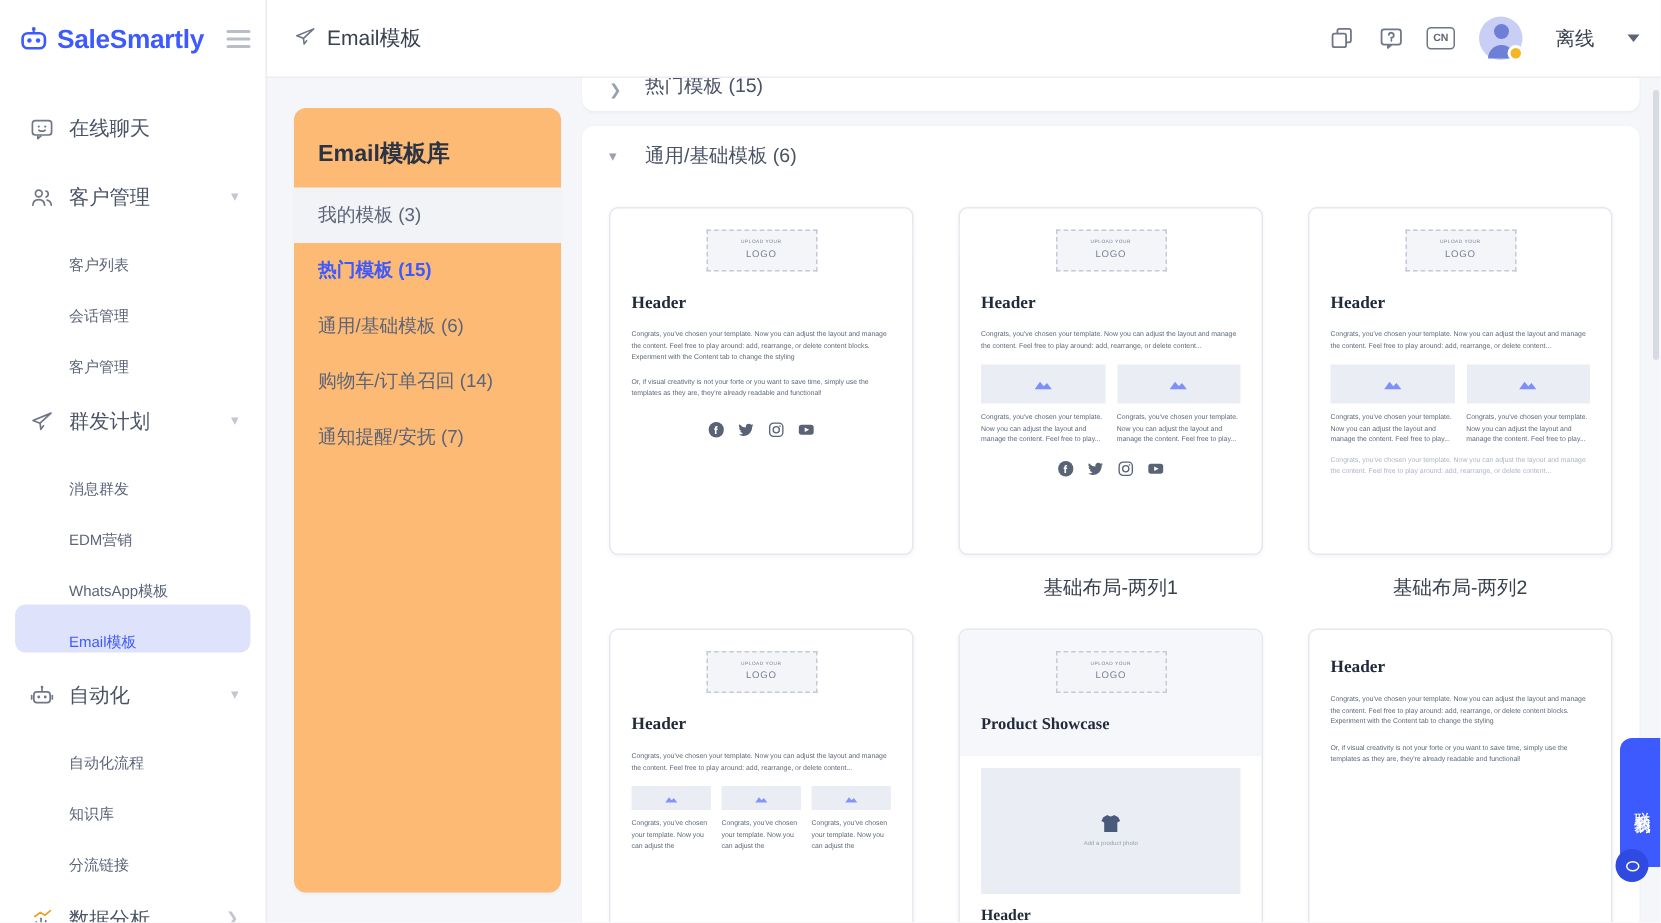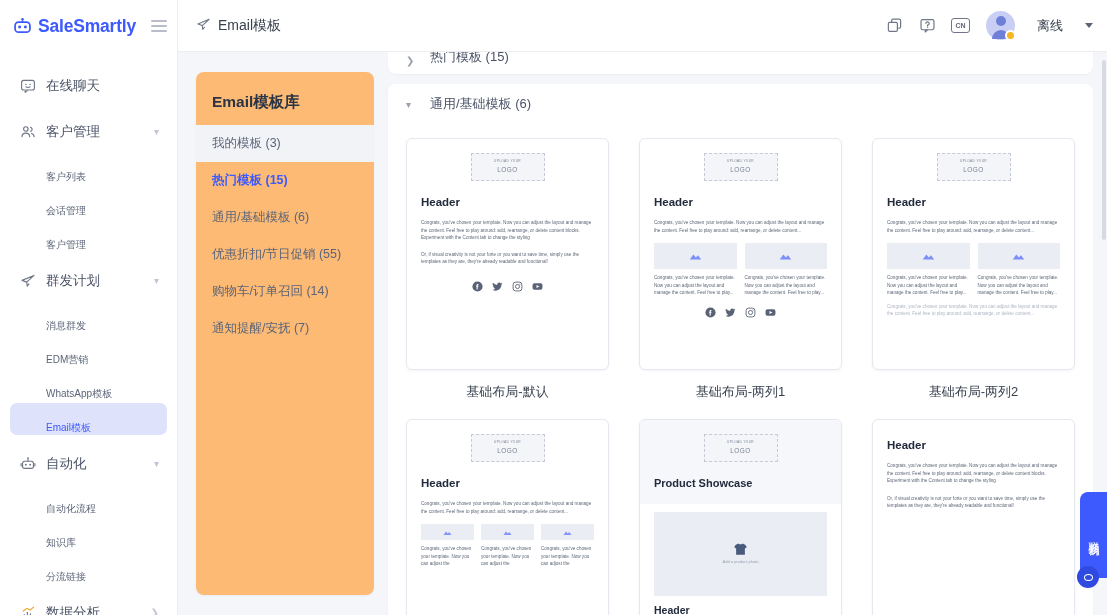--- a/index.html
+++ b/index.html
@@ -135,21 +135,21 @@
   
   .em { padding: 12px 14px 10px 14px; font-size: 4.6px; line-height: 1.65; color: #5e6878; }
   .em-logo {
     width: 74px; height: 28px; margin: 2px auto 12px auto;
     border: 1px dashed #c5cad6; background: #f4f5f9;
     display: flex; flex-direction: column; align-items: center; justify-content: center;
     color: #767f91;
   }
   .em-logo .t1 { font-size: 3.2px; letter-spacing: .35px; }
   .em-logo .t2 { font-size: 6.4px; letter-spacing: .5px; margin-top: 1px; }
-  .em-h { font-size: 11.5px; font-weight: 700; color: #222b3c; margin: 0 0 7px 0; }
+  .em-h { font-size: 11.5px; font-weight: 700; color: #222b3c; margin: 0 0 7px 0; font-family: Liberation Serif, serif; }
   .em-h.center { text-align: left; font-size: 11px; }
   .em-p { margin-bottom: 9px; }
   .em-p.fade { color: #aeb5c2; }
   .em-social { display: flex; gap: 9px; justify-content: center; padding: 6px 0 2px 0; }
   .em-social span { width: 11px; height: 11px; display:flex; align-items:center; justify-content:center; color:#5a6375; }
   .cols { display: flex; gap: 8px; margin: 2px 0 4px 0; }
   .cols3 { display: flex; gap: 7px; margin: 2px 0 4px 0; }
   .col { flex: 1; min-width: 0; }
   .ph { background: #eaedf4; height: 26px; display:flex; align-items:center; justify-content:center; margin-bottom: 5px; }
   .ph.sm { height: 16px; }
@@ -362,22 +362,20 @@
       <div class="lib-col">
         <div class="lib-panel">
           <div class="lib-title">Email模板库</div>
           <div class="lib-item hover">
             <span>我的模板 (3)</span></div>
           <div class="lib-item active">
             <b>热门模板 (15)</b></div>
           <div class="lib-item">
             <span>通用/基础模板 (6)</span></div>
           <div class="lib-item">
-            <span>优惠折扣/节日促销 (55)</span></div>
-          <div class="lib-item">
             <span>购物车/订单召回 (14)</span></div>
           <div class="lib-item">
             <span>通知提醒/安抚 (7)</span></div>
         </div>
       </div>
 
       <div class="tpl-col">
         <div class="scroll-sliver"></div>
 
         <section class="acc first">
@@ -426,21 +424,20 @@
                     </span>
                     <span>
                       <svg viewBox="0 0 16 16" width="11" height="11">
                           <rect x=".8" y="3.2" width="14.4" height="9.6" rx="2.6" fill="#5a6375"></rect>
                           <path d="M6.5 5.8 L10.8 8 L6.5 10.2 Z" fill="#fff"></path>
                         </svg>
                     </span>
                   </div>
                 </div>
               </div>
-              <div class="tpl-caption">基础布局-默认</div>
             </div>
 
             <div class="tpl-cell">
               <div class="tpl-card">
                 <div class="em">
                   <div class="em-logo">
                     <span class="t1">UPLOAD YOUR</span>
                     <span class="t2">LOGO</span>
                   </div>
                   <div class="em-h">Header</div>

